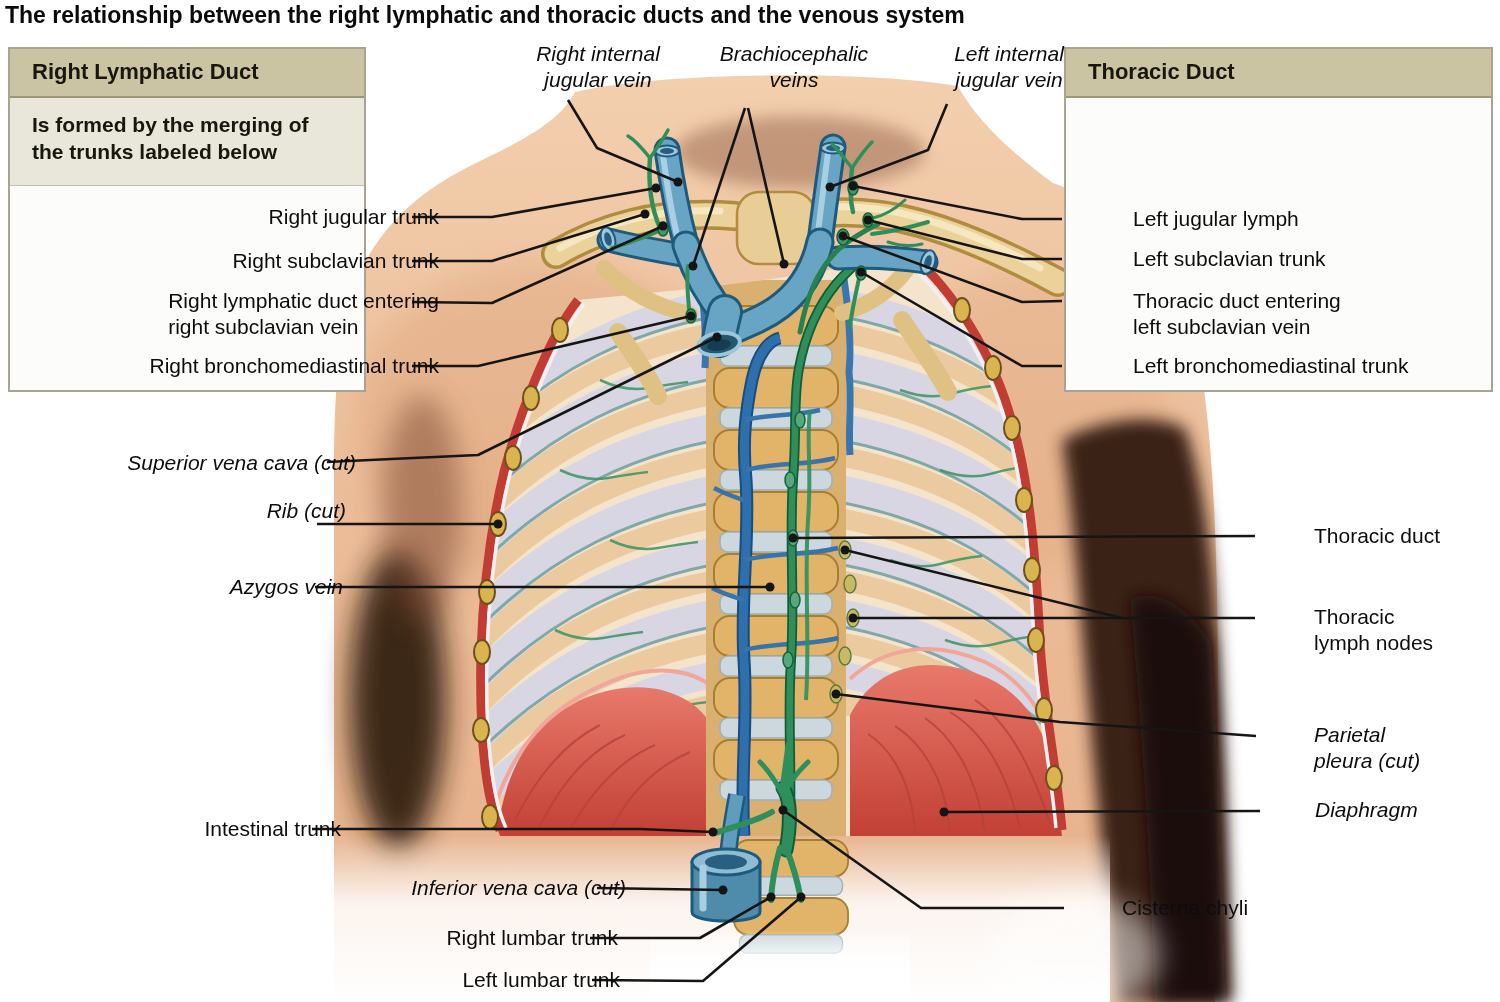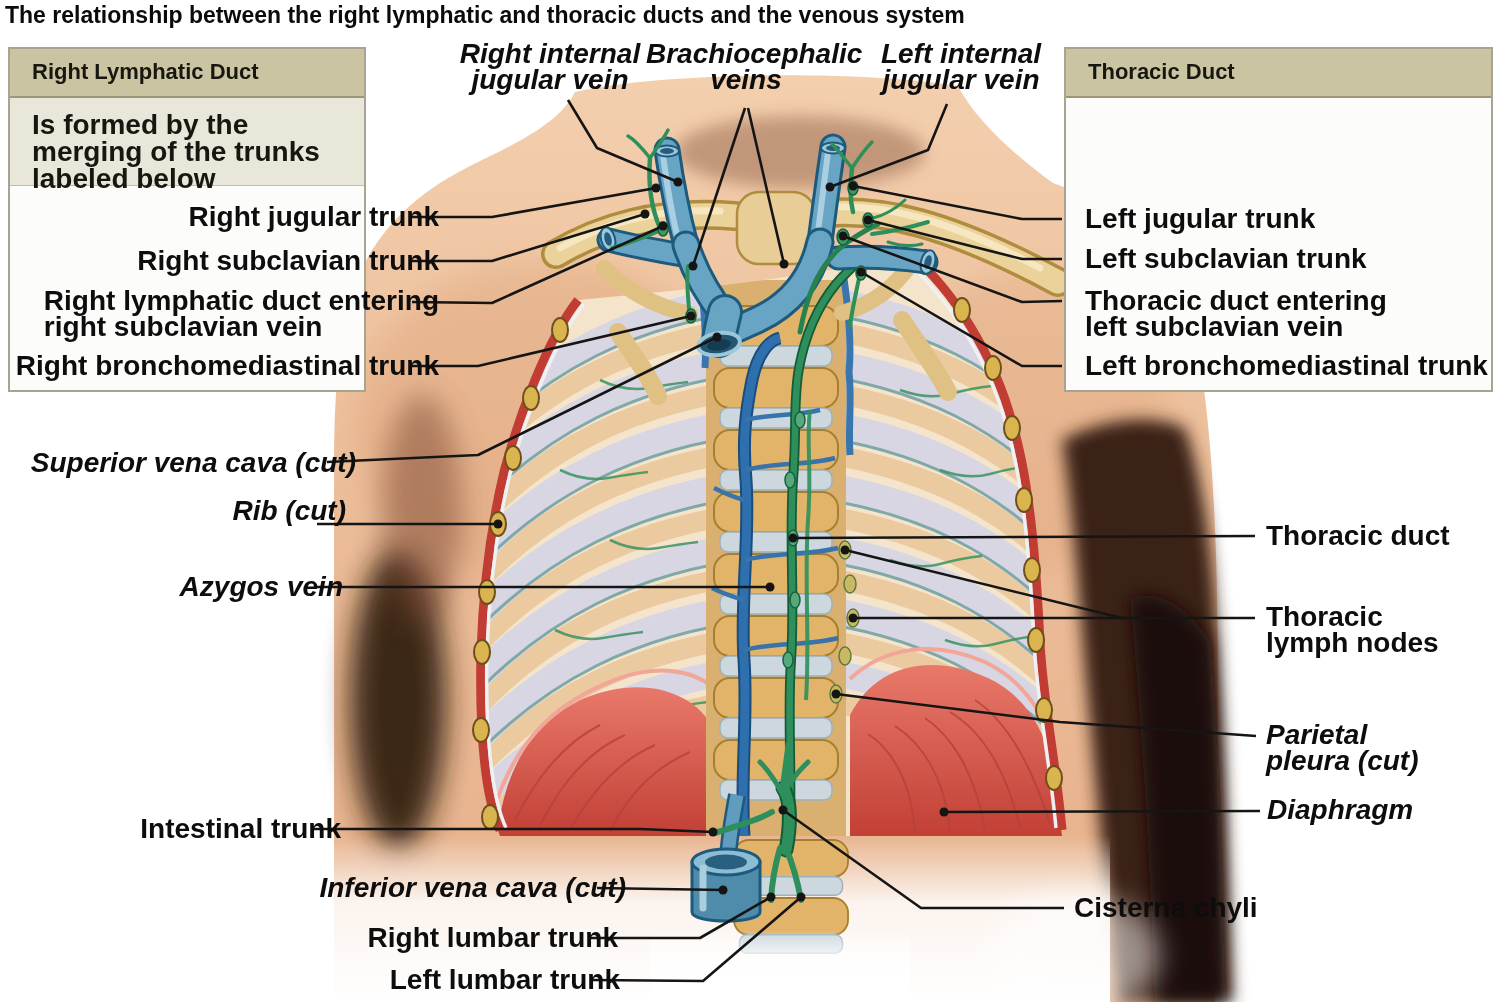--- a/index.html
+++ b/index.html
@@ -1,32 +1,32 @@
 <!DOCTYPE html>
 <html><head>
 <meta charset="utf-8">
 <style>
   html,body{margin:0;padding:0;background:#fff;}
   #page{position:relative;width:1500px;height:1002px;background:#ffffff;overflow:hidden;
         font-family:"Liberation Sans",sans-serif;padding-left:36px;}
   #fig{position:absolute;left:0;top:0;}
-  .lbl{position:absolute;font-weight:bold;font-size:28px;line-height:26px;color:#0d0d0d;
-       white-space:nowrap;z-index:5;}
+  .lbl{position:absolute;font-weight:normal;font-size:21px;line-height:26px;color:#0d0d0d;
+       white-space:nowrap;z-index:5;margin-left:48px;}
   .it{font-style:italic;}
   .ra{}
   .ca{text-align:center;}
   #title{position:absolute;left:5px;top:2px;font-weight:bold;font-size:23px;color:#0a0a0a;z-index:5;}
   .panel{position:absolute;top:47px;width:358px;height:345px;border:2px solid #a9a391;
          box-sizing:border-box;background:#fcfcfa;z-index:4;}
   #panel-left{left:8px;}
   #panel-right{left:1064px;width:429px;}
   .panel-header{height:47px;background:#cac4a3;border-bottom:2px solid #9d9778;
                 font-weight:bold;font-size:22px;line-height:46px;padding-left:22px;color:#17170f;}
   .panel-desc{height:88px;background:#e9e7da;border-bottom:1px solid #c3beab;
-              font-weight:bold;font-size:28px;line-height:27px;padding:13px 20px 0 22px;
+              font-weight:bold;font-size:21px;line-height:27px;padding:13px 20px 0 22px;
               color:#17170f;box-sizing:border-box;}
 </style>
 </head>
 <body>
 
 <div id="page">
 
 <svg id="fig" width="1500" height="1002" viewBox="0 0 1500 1002">
   <defs>
     <linearGradient id="skinG" x1="0" y1="0" x2="0" y2="1">
@@ -389,21 +389,21 @@
   <div class="panel-desc">Is formed by the merging of the trunks labeled below</div>
 </div>
 <div class="lbl ra" style="right:1097px;top:204px;">Right jugular trunk</div>
 <div class="lbl ra" style="right:1097px;top:248px;">Right subclavian trunk</div>
 <div class="lbl ra" style="right:1097px;top:288px;"><span>Right lymphatic duct entering</span><br><span>right subclavian vein</span></div>
 <div class="lbl ra" style="right:1097px;top:353px;">Right bronchomediastinal trunk</div>
 
 <div id="panel-right" class="panel">
   <div class="panel-header">Thoracic Duct</div>
 </div>
-<div class="lbl" style="left:1085px;top:206px;">Left jugular trunk</div>
+<div class="lbl" style="left:1085px;top:206px;">Left jugular lymph</div>
 <div class="lbl" style="left:1085px;top:246px;">Left subclavian trunk</div>
 <div class="lbl" style="left:1085px;top:288px;"><span>Thoracic duct entering</span><br><span>left subclavian vein</span></div>
 <div class="lbl" style="left:1085px;top:353px;">Left bronchomediastinal trunk</div>
 
 <div class="lbl it ca" style="left:455px;top:41px;width:190px;"><span>Right internal</span><br><span>jugular vein</span></div>
 <div class="lbl it ca" style="left:646px;top:41px;width:200px;"><span>Brachiocephalic</span><br><span>veins</span></div>
 <div class="lbl it ca" style="left:866px;top:41px;width:190px;"><span>Left internal</span><br><span>jugular vein</span></div>
 
 <div class="lbl it ra" style="right:1180px;top:450px;">Superior vena cava (cut)</div>
 <div class="lbl it ra" style="right:1190px;top:498px;">Rib (cut)</div>

